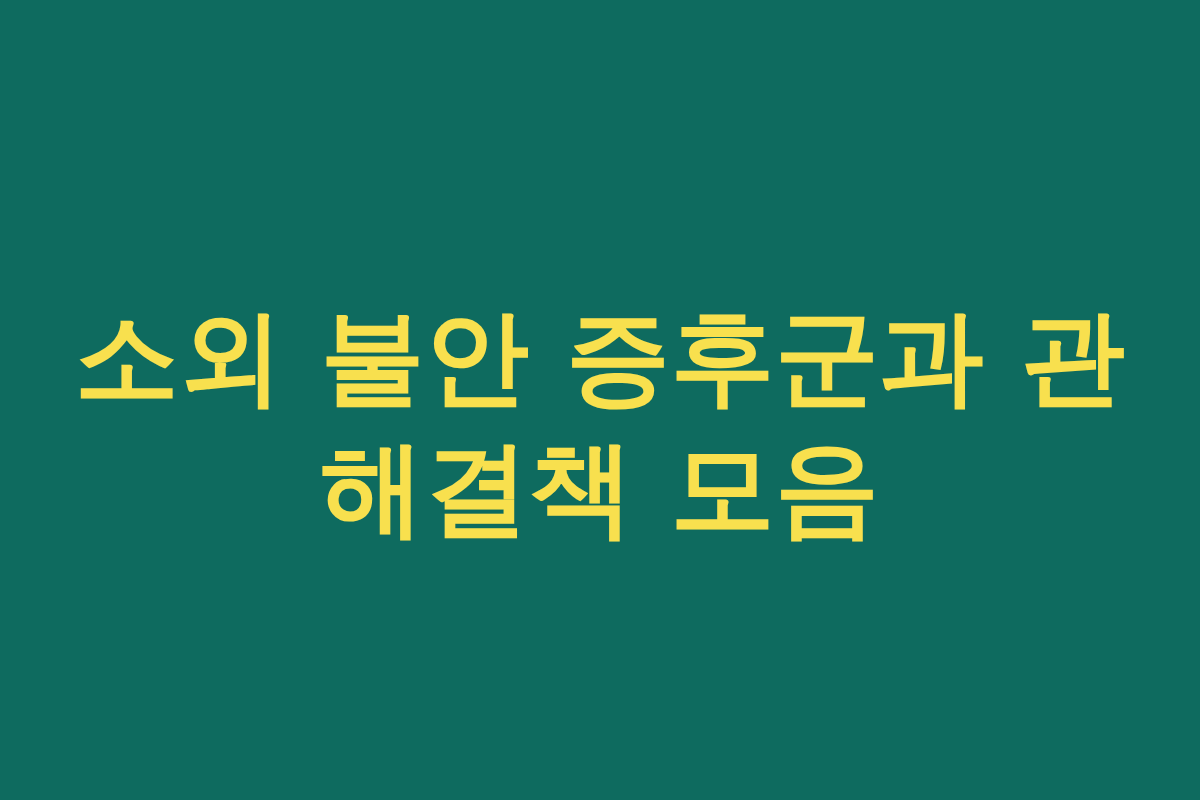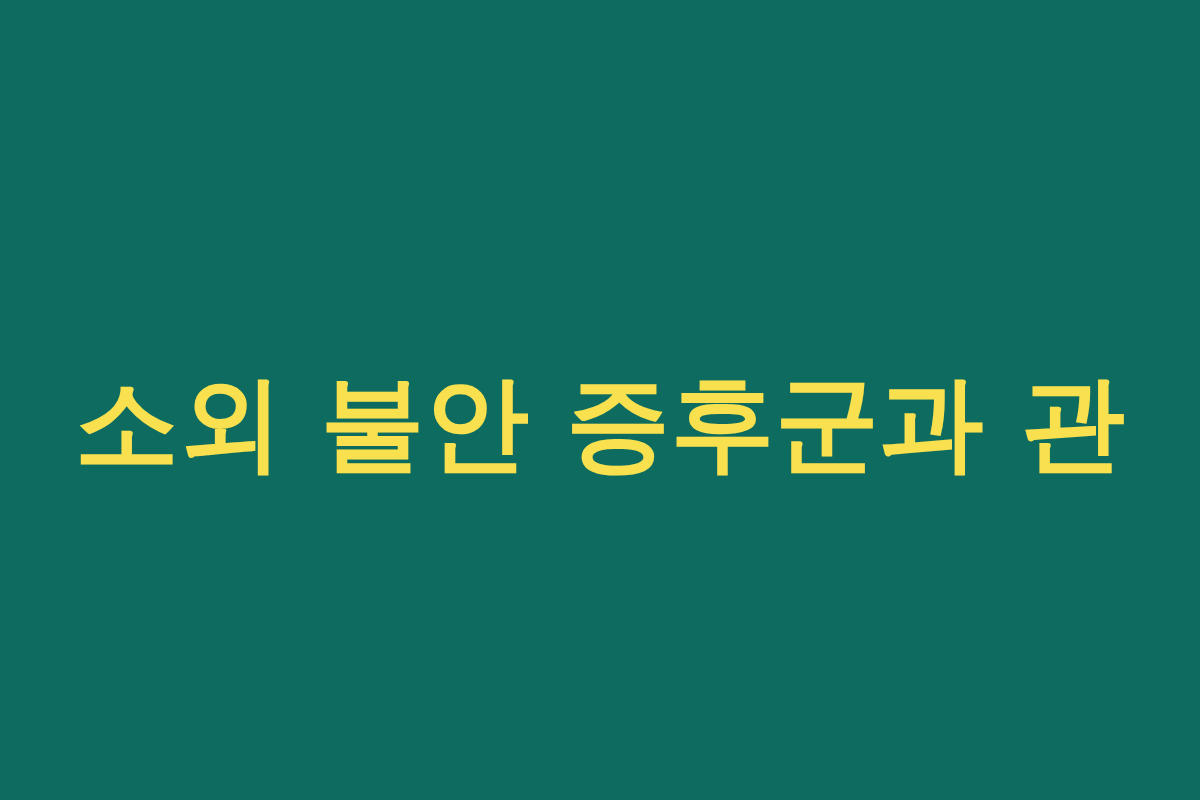--- a/index.html
+++ b/index.html
@@ -51,15 +51,16 @@
     white-space: pre;
   }
 </style>
 </head>
 <body>
 
 <div id="title-card" style="background: rgb(14, 107, 95);">
 
   <h1 id="headline" style="color: rgb(248, 224, 78); text-align: center;">
     <span class="headline-line">소외 불안 증후군과 관</span>
+    <span class="headline-line">해결책 모음</span>
   </h1>
 
 </div>
 
 </body></html>

